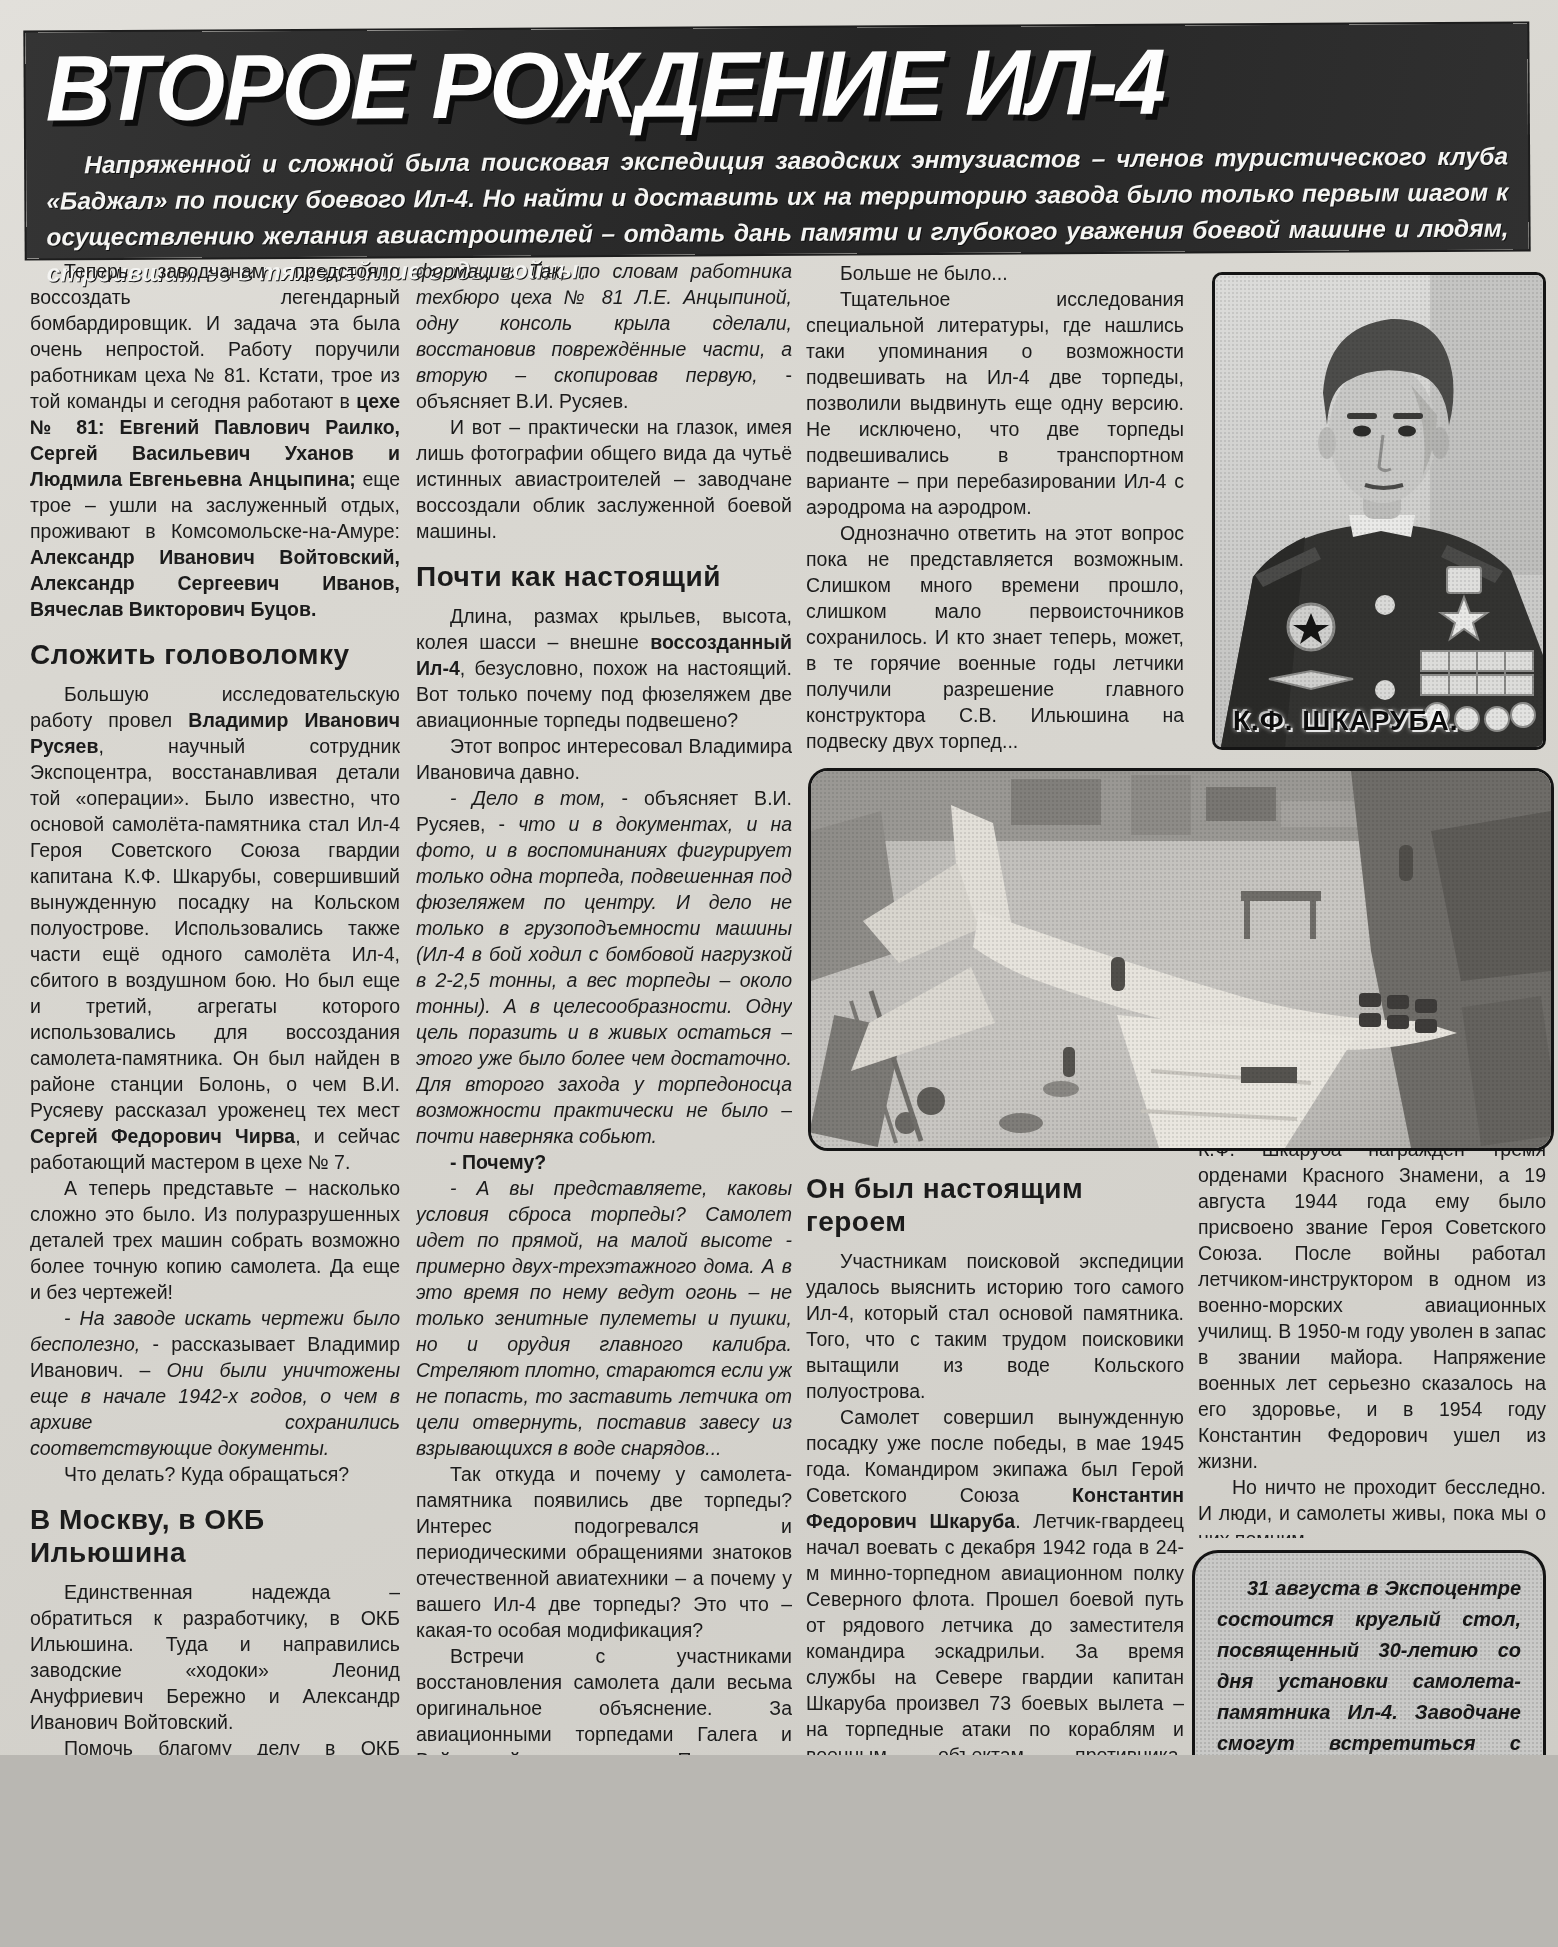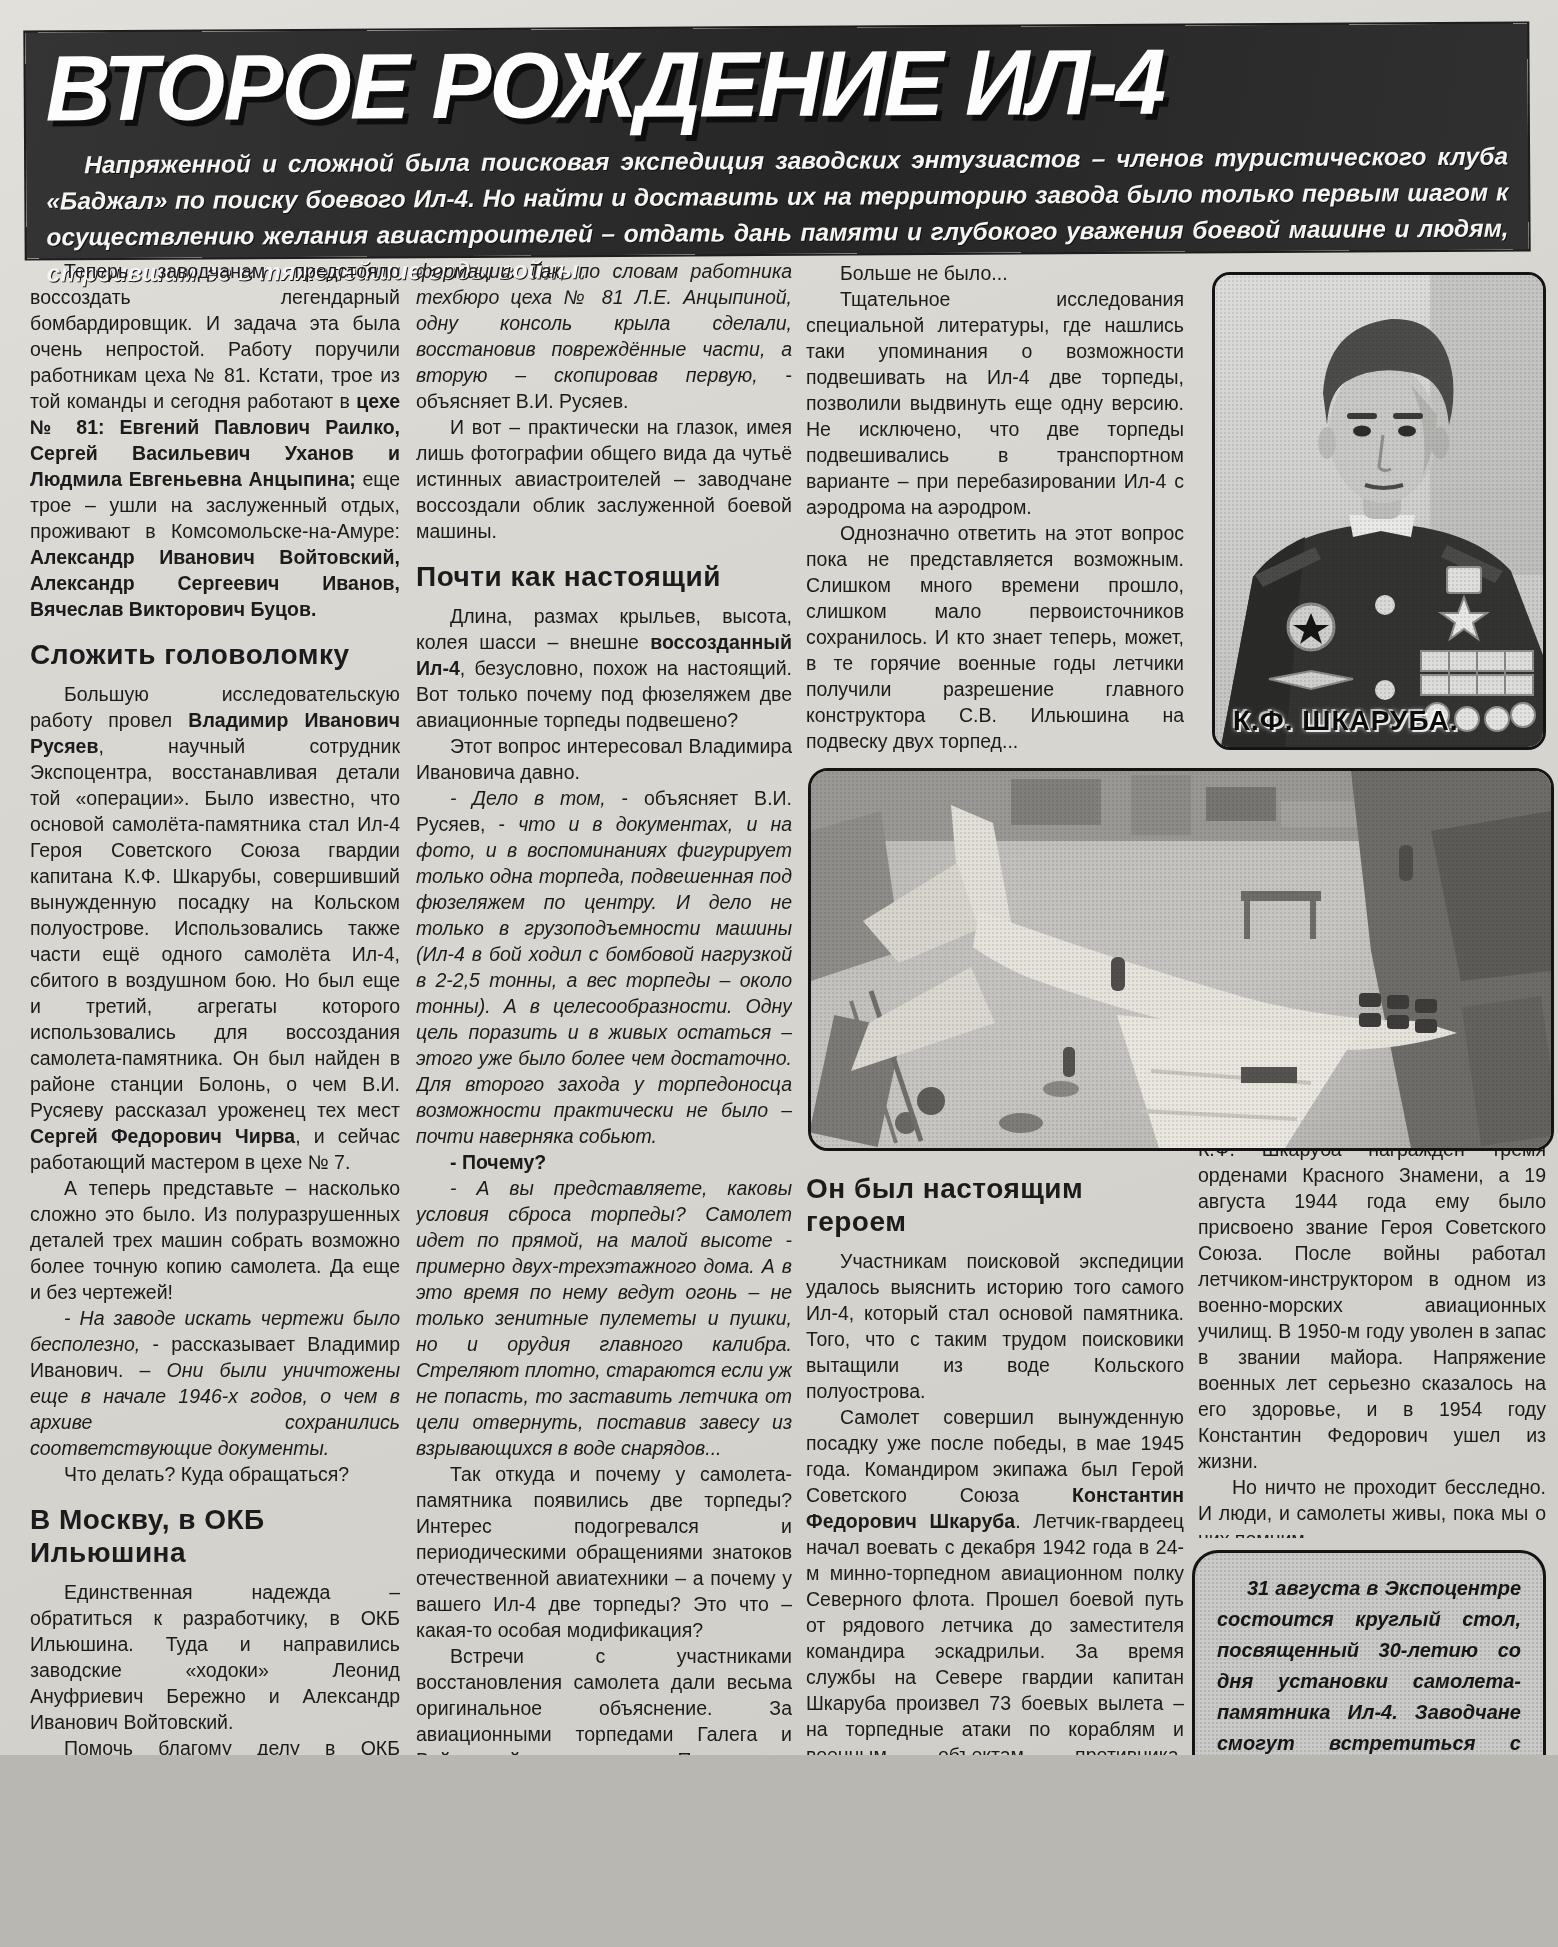--- a/index.html
+++ b/index.html
@@ -30,21 +30,21 @@
   .c1{left:30px;  top:258px;  width:370px; height:1692px;}
   .c2{left:416px; top:258px;  width:376px; height:1692px;}
   .c3t{left:806px;top:260px;  width:378px; height:508px;}
   .c3b{left:806px;top:1156px; width:378px; height:794px;}
   .c4t{left:1198px;top:1136px;width:348px; height:402px;}
   
   .photo{position:absolute;border:3px solid #141414;overflow:hidden;background:#c0c0be;}
   .photo::after{content:"";position:absolute;inset:0;
       background-image:radial-gradient(rgba(20,20,20,.10) 1px,transparent 1.3px);
       background-size:4px 4px;pointer-events:none;}
-  .portrait{left:1212px;top:272px;width:328px;height:472px;border-radius:18px;}
+  .portrait{left:1212px;top:272px;width:328px;height:472px;border-radius:10px;}
   .plane{left:808px;top:768px;width:740px;height:377px;border-radius:20px;}
   .portrait svg,.plane svg{display:block;width:100%;height:100%;}
   .portrait-caption{position:absolute;left:18px;bottom:10px;z-index:2;
       font-weight:bold;font-size:28px;letter-spacing:1px;color:#0c0c0c;
       text-shadow:0 0 5px #ffffff,2px 2px 0 rgba(255,255,255,.85),-2px -2px 0 rgba(255,255,255,.6);}
   
   .ann-box{position:absolute;left:1192px;top:1550px;width:354px;box-sizing:border-box;
       border:3px solid #141414;border-radius:26px;
       background:#c9c9c7;
       background-image:radial-gradient(#b3b3b1 1px,transparent 1.2px);background-size:4px 4px;
@@ -63,21 +63,21 @@
   <div class="banner">
     <div class="headline">ВТОРОЕ РОЖДЕНИЕ ИЛ-4</div>
     <div class="lede">Напряженной и сложной была поисковая экспедиция заводских энтузиастов – членов туристического клуба «Баджал» по поиску боевого Ил-4. Но найти и доставить их на территорию завода было только первым шагом к осуществлению желания авиастроителей – отдать дань памяти и глубокого уважения боевой машине и людям, строившим ее в тяжелейшие годы войны.</div>
   </div>
 
   <div class="col c1">
       <p class="para"><span>Теперь заводчанам предстояло воссоздать легендарный бомбардировщик. И задача эта была очень непростой. Работу поручили работникам цеха № 81. Кстати, трое из той команды и сегодня работают в </span><span class="b">цехе № 81: Евгений Павлович Раилко, Сергей Васильевич Уханов и Людмила Евгеньевна Анцыпина;</span><span> еще трое – ушли на заслуженный отдых, проживают в Комсомольске-на-Амуре: </span><span class="b">Александр Иванович Войтовский, Александр Сергеевич Иванов, Вячеслав Викторович Буцов.</span></p>
       <div class="sec-h">Сложить головоломку</div>
       <p class="para"><span>Большую исследовательскую работу провел </span><span class="b">Владимир Иванович Русяев</span><span>, научный сотрудник Экспоцентра, восстанавливая детали той «операции». Было известно, что основой самолёта-памятника стал Ил-4 Героя Советского Союза гвардии капитана К.Ф. Шкарубы, совершивший вынужденную посадку на Кольском полуострове. Использовались также части ещё одного самолёта Ил-4, сбитого в воздушном бою. Но был еще и третий, агрегаты которого использовались для воссоздания самолета-памятника. Он был найден в районе станции Болонь, о чем В.И. Русяеву рассказал уроженец тех мест </span><span class="b">Сергей Федорович Чирва</span><span>, и сейчас работающий мастером в цехе № 7.</span></p>
       <p class="para"><span>А теперь представьте – насколько сложно это было. Из полуразрушенных деталей трех машин собрать возможно более точную копию самолета. Да еще и без чертежей!</span></p>
-      <p class="para"><span class="i">- На заводе искать чертежи было бесполезно,</span><span> - рассказывает Владимир Иванович. – </span><span class="i">Они были уничтожены еще в начале 1946-х годов, о чем в архиве сохранились соответствующие документы.</span></p>
+      <p class="para"><span class="i">- На заводе искать чертежи было бесполезно,</span><span> - рассказывает Владимир Иванович. – </span><span class="i">Они были уничтожены еще в начале 1942-х годов, о чем в архиве сохранились соответствующие документы.</span></p>
       <p class="para"><span>Что делать? Куда обращаться?</span></p>
       <div class="sec-h">В Москву, в ОКБ Ильюшина</div>
       <p class="para"><span>Единственная надежда – обратиться к разработчику, в ОКБ Ильюшина. Туда и направились заводские «ходоки» Леонид Ануфриевич Бережно и Александр Иванович Войтовский.</span></p>
       <p class="para"><span>Помочь благому делу в ОКБ согласились. Привели на склад – все сохранившиеся чертежи здесь, смотрите. Бережно и тщательно изучали комсомольчане архивные документы. Но... Практически впустую. Нервюры, заклепки... Найти удалось лишь чертежи отдельных деталей!..</span></p>
       <p class="para"><span class="i">- Но они были недостаточны по ин-</span></p>
     </div>
   <div class="col c2">
       <p class="para ni"><span class="i">формации. Так, по словам работника техбюро цеха № 81 Л.Е. Анцыпиной, одну консоль крыла сделали, восстановив повреждённые части, а вторую – скопировав первую,</span><span> - объясняет В.И. Русяев.</span></p>
       <p class="para"><span>И вот – практически на глазок, имея лишь фотографии общего вида да чутьё истинных авиастроителей – заводчане воссоздали облик заслуженной боевой машины.</span></p>
       <div class="sec-h">Почти как настоящий</div>

